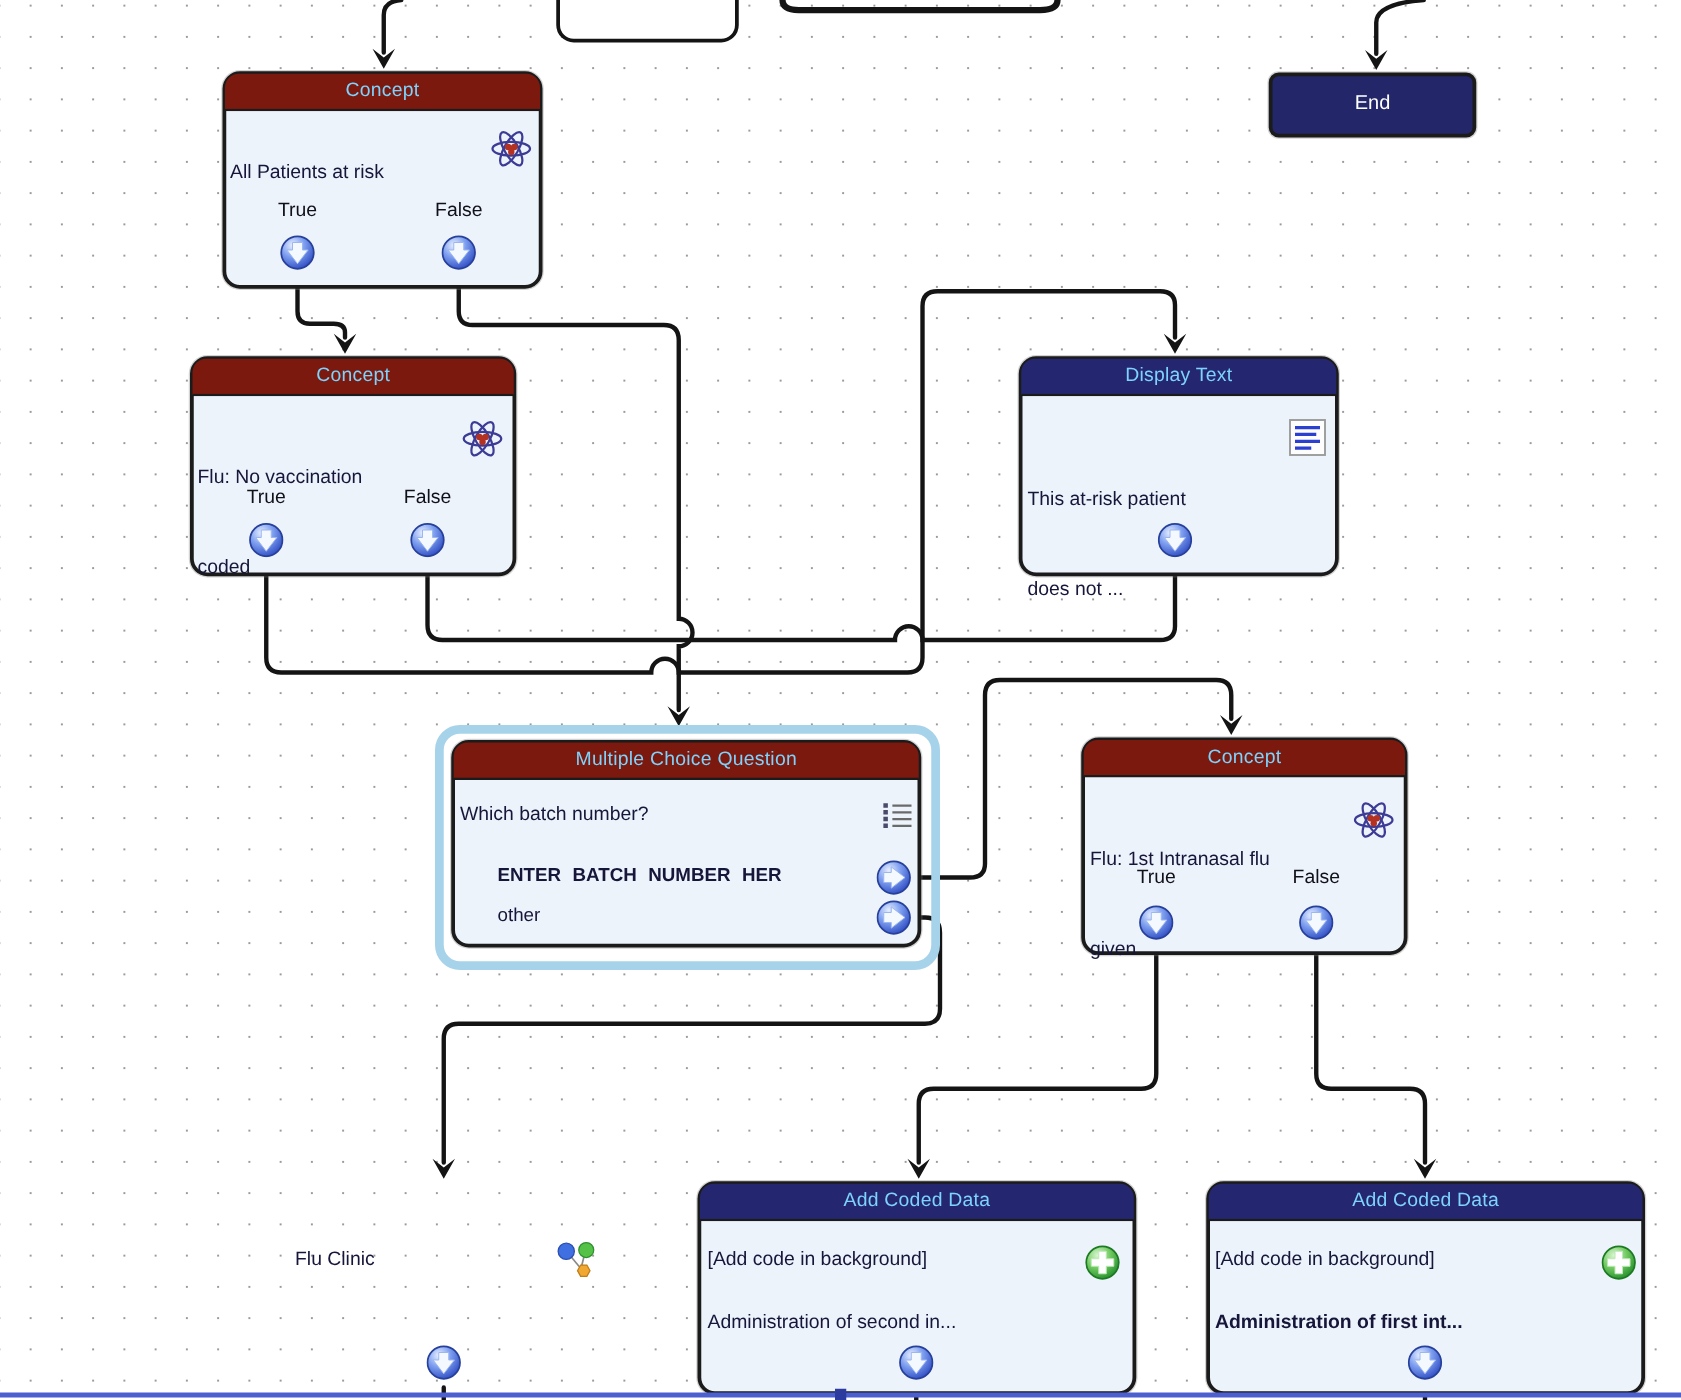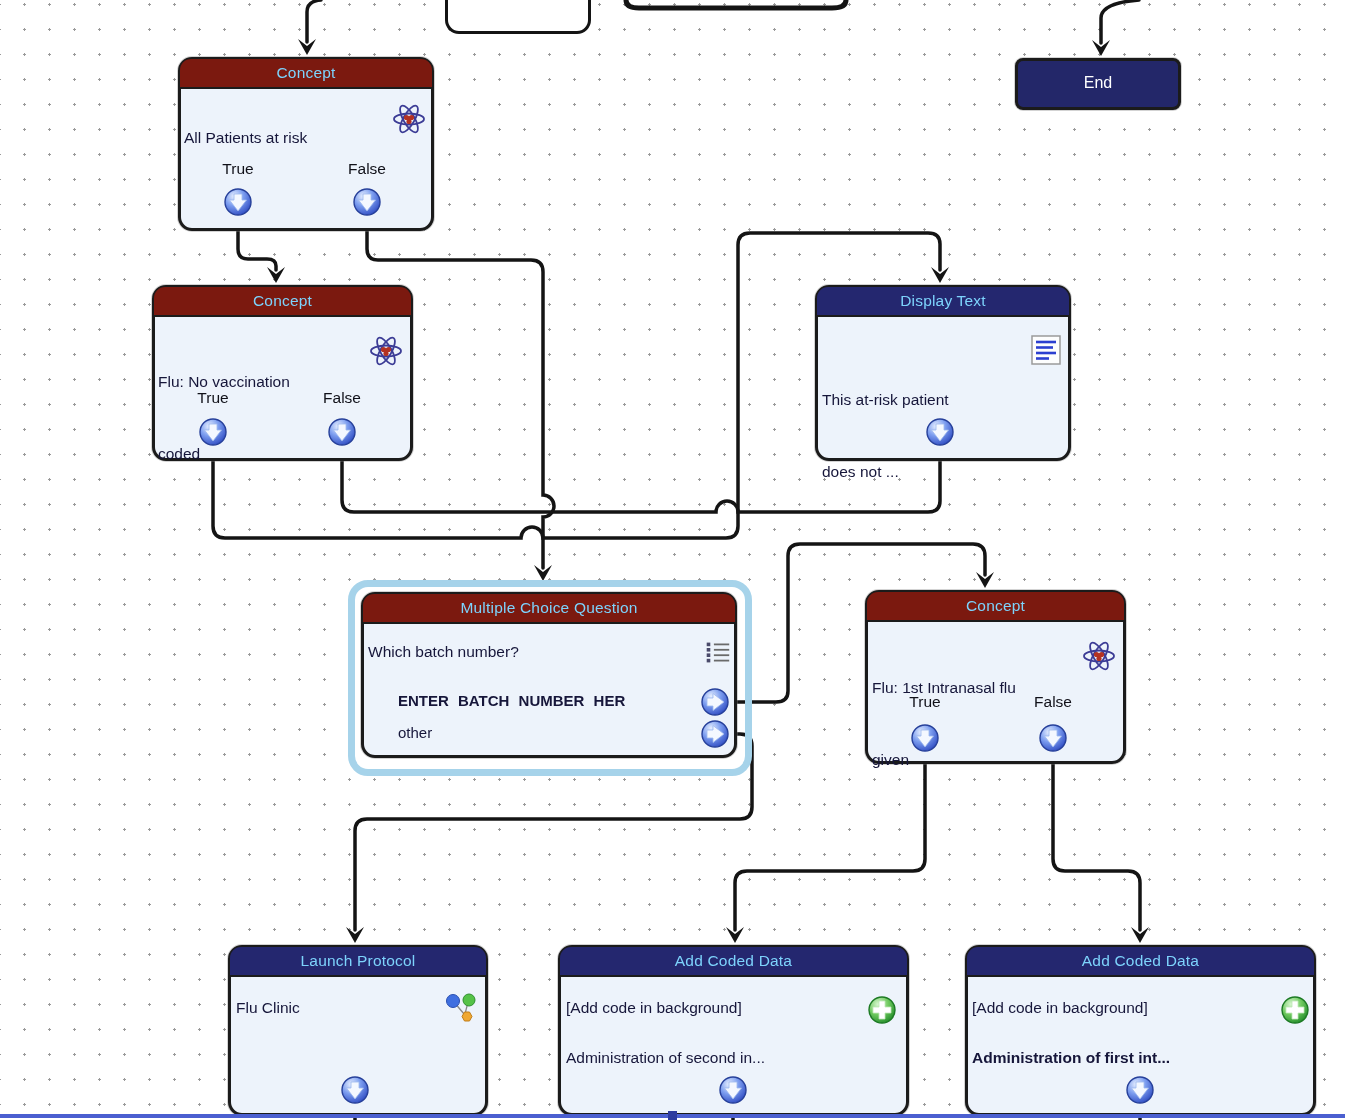--- a/index.html
+++ b/index.html
@@ -231,23 +231,20 @@
     </svg>
   <div class="tf-label" style="left:925px; top:693px;">True</div>
   <div class="tf-label" style="left:1053px; top:693px;">False</div>
   <svg class="ic" style="left:911px; top:724px;" width="28" height="28" viewBox="-14 -14 28 28">
       <use href="#icon-arrow-down-def"></use>
     </svg>
   <svg class="ic" style="left:1039px; top:724px;" width="28" height="28" viewBox="-14 -14 28 28">
       <use href="#icon-arrow-down-def"></use>
     </svg>
 
-  <div class="node" style="left:228px; top:945px; width:254px; height:165px;">
-    <div class="node-header hdr-action">Launch Protocol</div>
-  </div>
   <div class="body-text" style="left:236px; top:996px;">Flu Clinic</div>
   <svg class="ic" style="left:444px; top:992px;" width="32" height="32" viewBox="-16 -16 32 32">
       <use href="#icon-protocol-def"></use>
     </svg>
   <svg class="ic" style="left:341px; top:1076px;" width="28" height="28" viewBox="-14 -14 28 28">
       <use href="#icon-arrow-down-def"></use>
     </svg>
 
   <div class="node" style="left:558px; top:945px; width:345px; height:165px;">
     <div class="node-header hdr-action">Add Coded Data</div>

